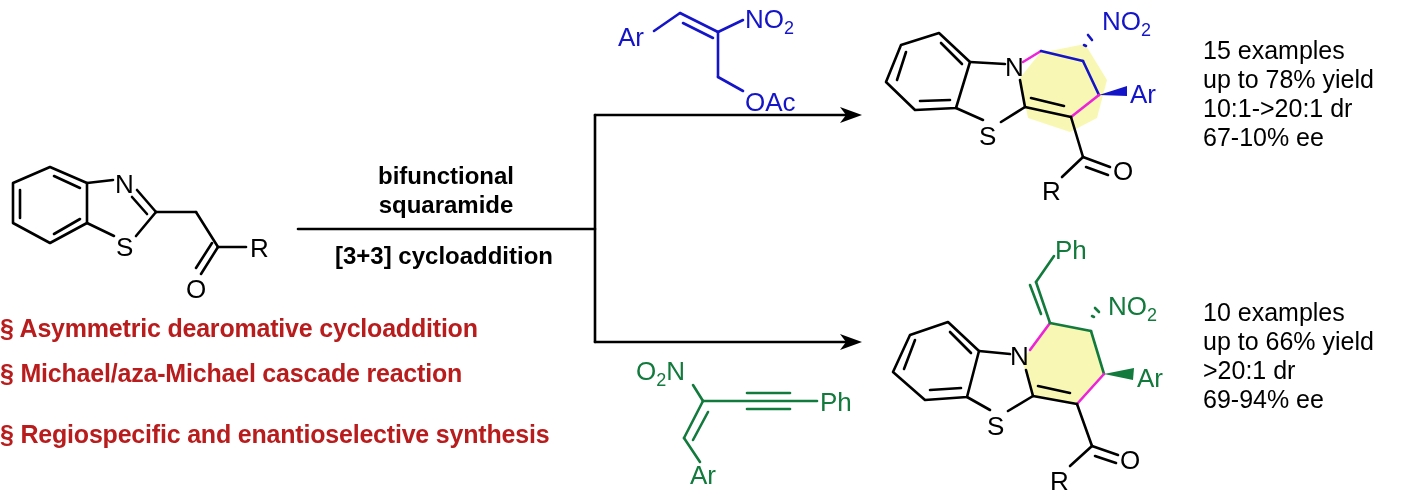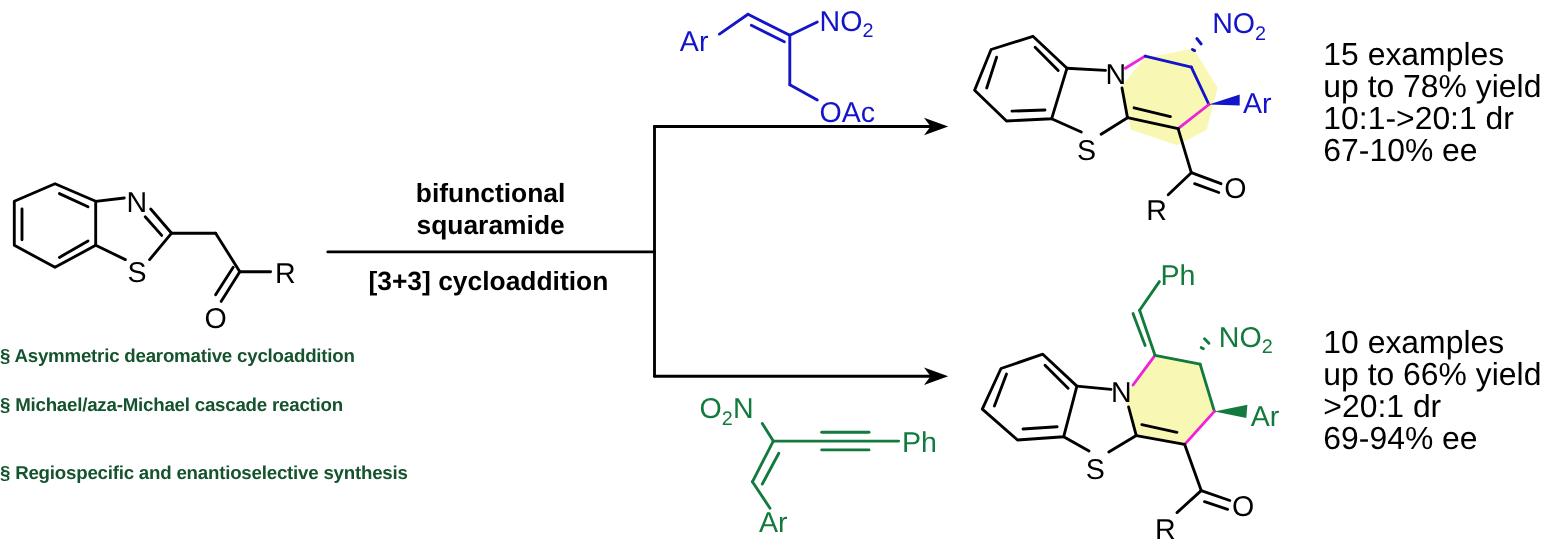--- a/index.html
+++ b/index.html
@@ -7,22 +7,22 @@
     svg { position: absolute; left: 0; top: 0; }
     .bond { stroke: #000; stroke-width: 2.6; fill: none; stroke-linecap: round; stroke-linejoin: round; }
     .blue { stroke: #1414c8; }
     .green { stroke: #127a3c; }
     .pink { stroke: #ee22d8; }
     .atom { font-family: "Liberation Sans", sans-serif; font-size: 26px; fill: #000; }
     .atom-blue { fill: #1414c8; }
     .atom-green { fill: #127a3c; }
     .sub { font-size: 18px; }
     .cond { font-family: "Liberation Sans", sans-serif; font-size: 24px; font-weight: bold; fill: #000; }
-    .bullet { position: absolute; left: 0; font-family: "Liberation Sans", sans-serif; font-weight: bold; font-size: 17px; color: #14532d; white-space: nowrap; letter-spacing: -0.2px; }
-    .stats { position: absolute; font-family: "Liberation Sans", sans-serif; font-size: 29px; color: #000; line-height: 29px; }
+    .bullet { position: absolute; left: 0; font-family: "Liberation Sans", sans-serif; font-weight: bold; font-size: 25px; color: #b91c1c; white-space: nowrap; letter-spacing: -0.2px; }
+    .stats { position: absolute; font-family: "Liberation Sans", sans-serif; font-size: 25px; color: #000; line-height: 29px; }
     .stats div { white-space: nowrap; }
   </style>
 </head>
 <body>
 
 <div id="stage">
 
 <svg width="1404" height="490" viewBox="0 0 1404 490">
 
   <g>

